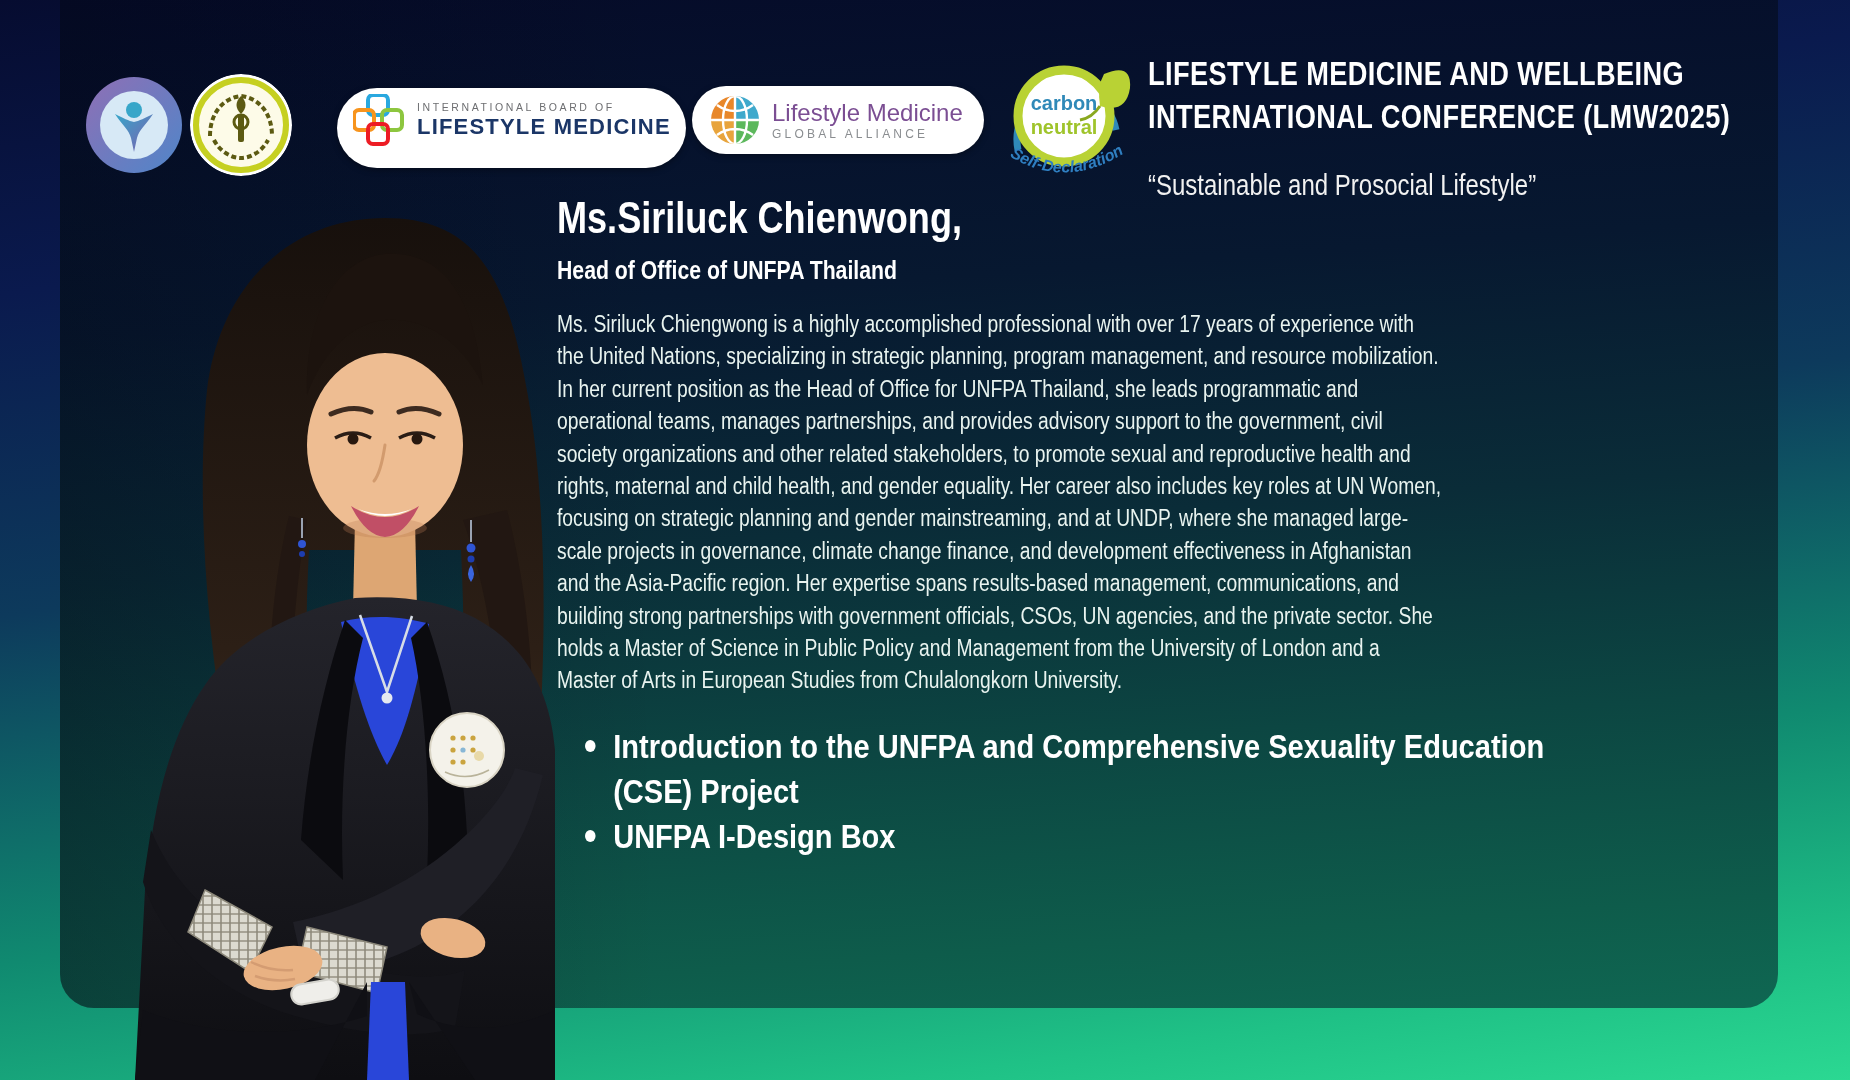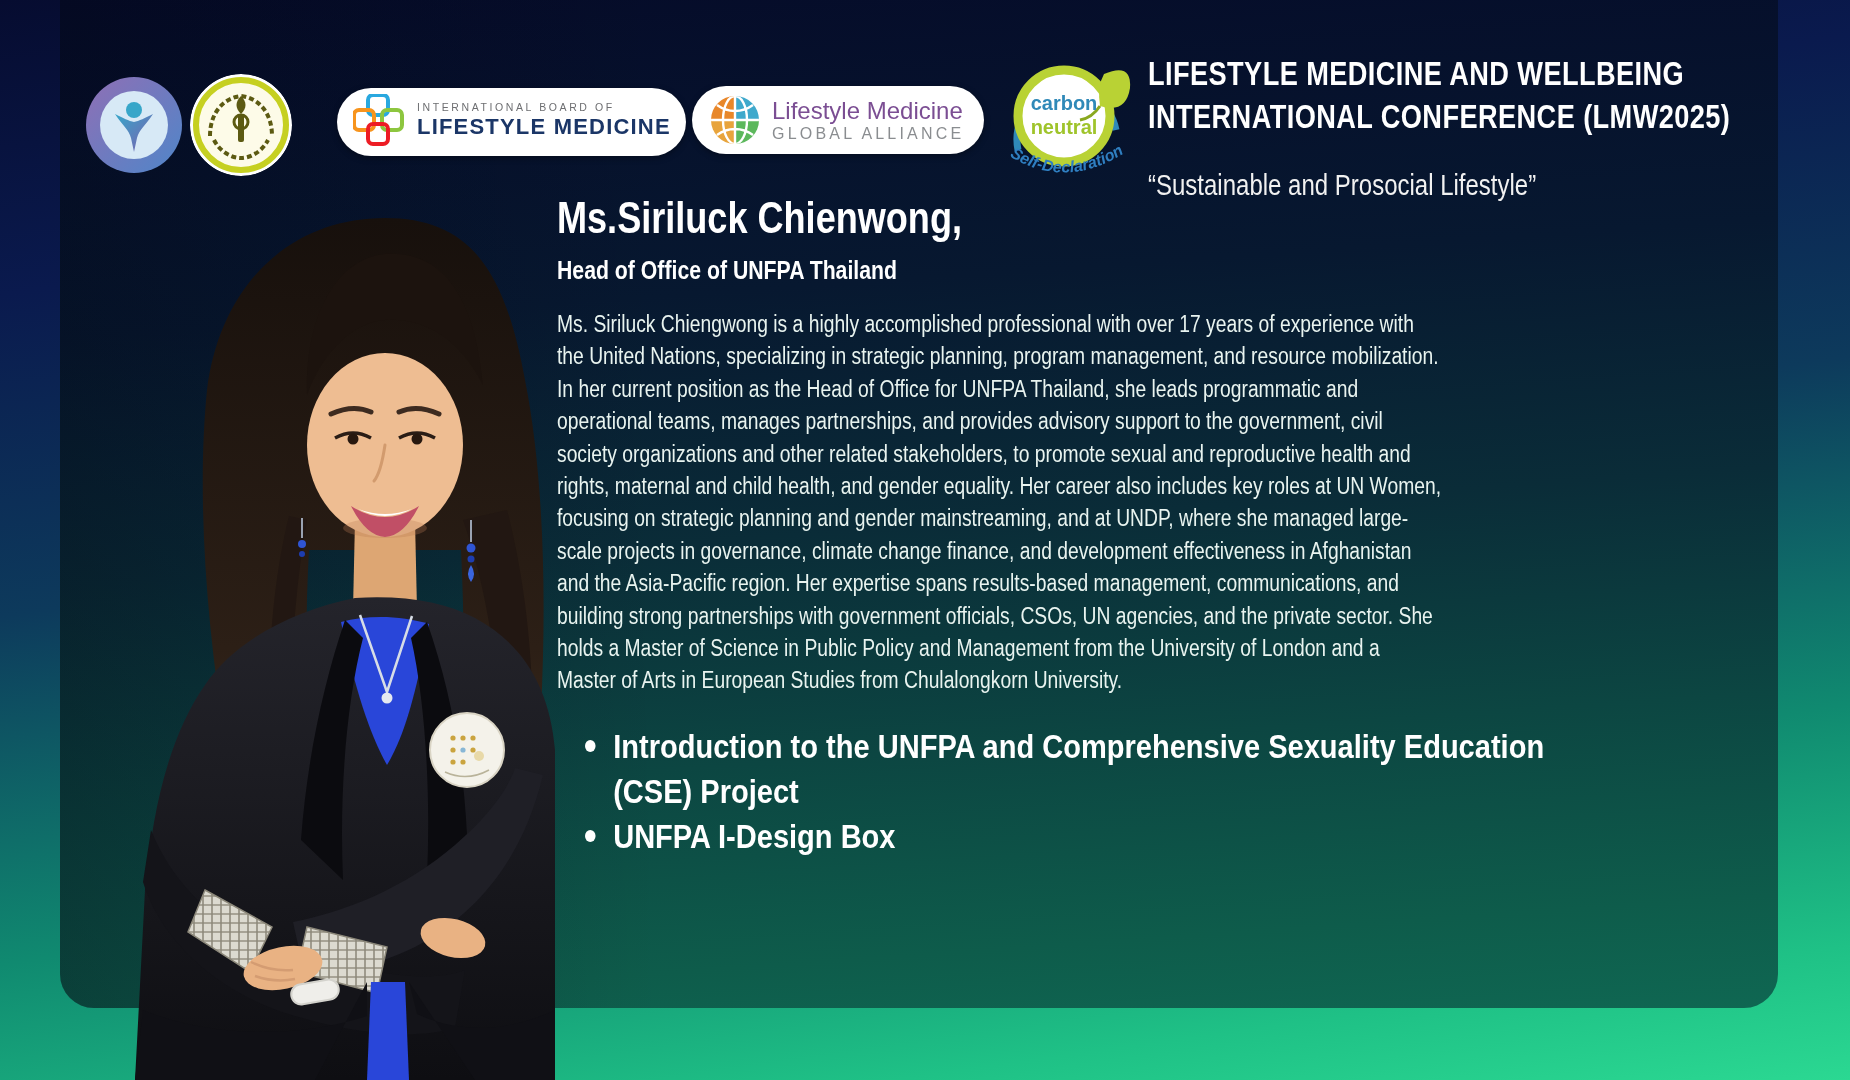--- a/index.html
+++ b/index.html
@@ -10,28 +10,28 @@
   .panel{position:absolute;left:60px;top:0;width:1718px;height:1008px;
          border-radius:0 0 34px 34px;
          background:linear-gradient(176deg,#050b29 0%,#071830 30%,#0a2c38 52%,#0c4642 72%,#0e5c4b 90%,#0f6752 100%);}
   .panel::before{content:"";position:absolute;inset:0;border-radius:inherit;
          background:linear-gradient(90deg,rgba(2,5,18,.30),rgba(2,5,18,0) 35%);}
 
   
   .logo-circle{position:absolute;border-radius:50%;}
   .pill{position:absolute;background:#fff;border-radius:40px;display:flex;align-items:center;
         box-shadow:0 2px 6px rgba(0,0,0,.35);}
-  .iblm{left:337px;top:88px;width:333px;height:64px;padding:0 0 4px 16px;gap:12px;}
+  .iblm{left:337px;top:88px;width:333px;height:64px;padding:0 0 16px 16px;gap:12px;}
   .iblm-text{display:flex;flex-direction:column;line-height:1;}
   .iblm-line1{font-size:10.5px;letter-spacing:2.6px;color:#6d6e71;font-weight:500;margin-bottom:4px;}
   .iblm-line2{font-size:22px;font-weight:700;color:#1b3667;letter-spacing:1.2px;}
   .lmga{left:692px;top:86px;width:274px;height:68px;padding:0 0 0 18px;gap:12px;}
   .lmga-text{display:flex;flex-direction:column;line-height:1;}
   .lmga-line1{font-size:24px;color:#7b4e93;font-weight:500;margin-bottom:3px;}
-  .lmga-line2{font-size:16px;letter-spacing:3.2px;color:#8a8d90;}
+  .lmga-line2{font-size:12px;letter-spacing:3.2px;color:#8a8d90;}
   .carbon{position:absolute;left:1000px;top:58px;width:140px;height:132px;}
 
   
   .conf-title{position:absolute;left:1148px;top:52px;color:#fff;font-weight:800;
         font-size:34px;line-height:43px;letter-spacing:.5px;
         transform:scaleX(.80);transform-origin:left top;white-space:nowrap;}
   .conf-theme{position:absolute;left:1148px;top:168px;color:#f1f1f1;font-weight:500;
         font-size:30px;transform:scaleX(.80);transform-origin:left top;white-space:nowrap;}
 
   

